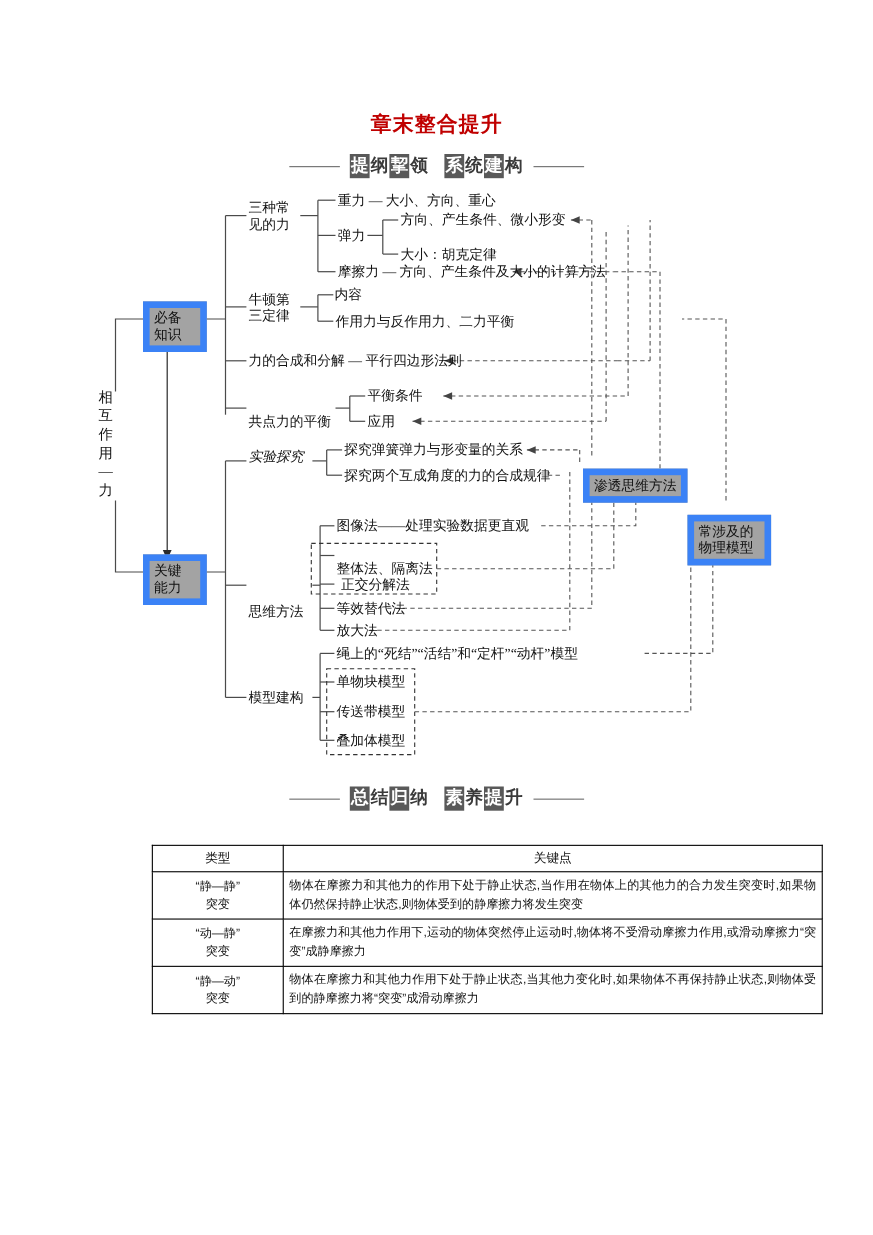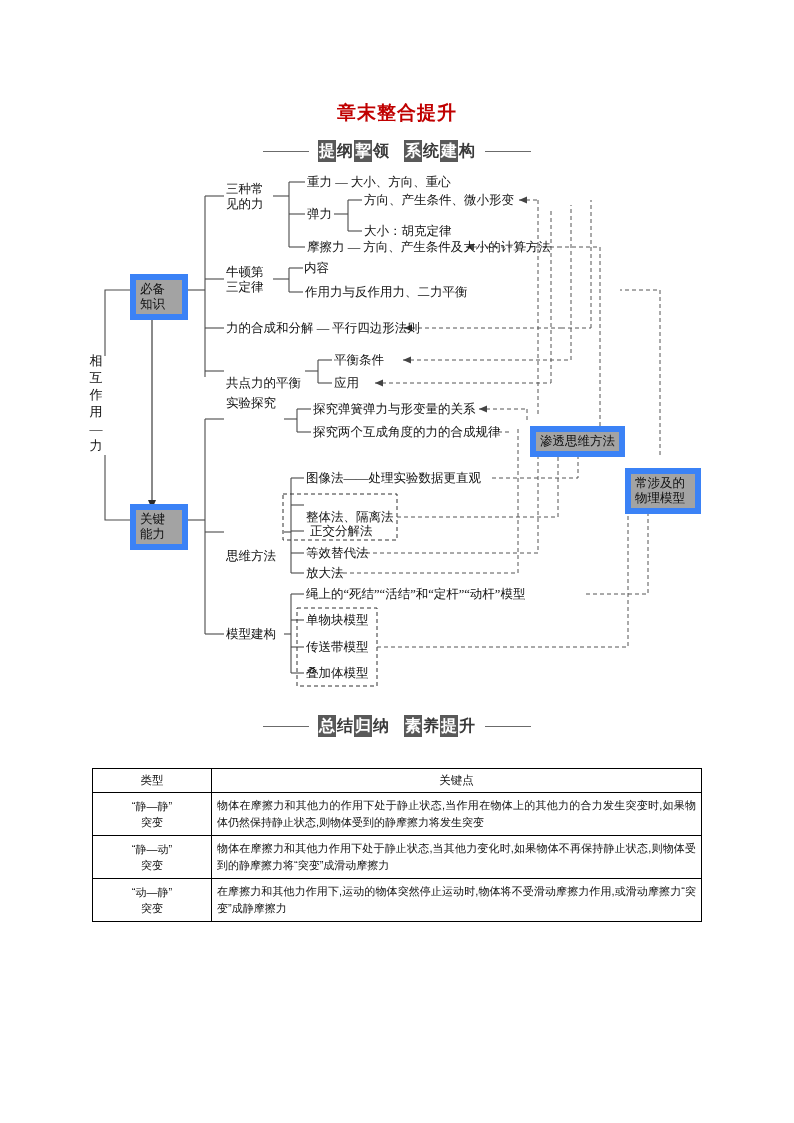--- a/index.html
+++ b/index.html
@@ -295,21 +295,21 @@
 
     <div class="chip" style="left:130px; top:274px; width:38px;">必备<br>知识</div>
     <div class="chip" style="left:130px; top:504px; width:38px;">关键<br>能力</div>
     <div class="chip" style="left:530px; top:426px;">渗透思维方法</div>
     <div class="chip" style="left:625px; top:468px; width:56px;">常涉及的<br>物理模型</div>
 
     <div class="node two" style="left:226px; top:182px;">三种常<br>见的力</div>
     <div class="node two" style="left:226px; top:265px;">牛顿第<br>三定律</div>
     <div class="node" style="left:226px; top:321px;">力的合成和分解 — 平行四边形法则</div>
     <div class="node" style="left:226px; top:356px;margin-top:20px;">共点力的平衡</div>
-    <div class="node" style="left:226px; top:396px;">实验探究</div>
+    <div class="node" style="left:226px; top:408px;font-style:italic;">实验探究</div>
     <div class="node" style="left:226px; top:525px;margin-top:24px;">思维方法</div>
     <div class="node" style="left:226px; top:627px;">模型建构</div>
 
     <div class="node" style="left:307px; top:175px;">重力 — 大小、方向、重心</div>
     <div class="node" style="left:307px; top:207px;">弹力</div>
     <div class="node" style="left:364px; top:193px;">方向、产生条件、微小形变</div>
     <div class="node" style="left:364px; top:224px;">大小：胡克定律</div>
     <div class="node" style="left:307px; top:240px;">摩擦力 — 方向、产生条件及大小的计算方法</div>
 
     <div class="node" style="left:304px; top:261px;">内容</div>
@@ -346,36 +346,36 @@
           <span class="bch inv">素</span>
           <span class="bch">养</span>
           <span class="bch inv">提</span>
           <span class="bch">升</span>
         </span>
       </span>
     <span class="rule"></span>
   </div>
 
 
-  <table class="tbl" style="top:768px;">
+  <table class="tbl" style="top:768px;margin-left:46px;">
     <thead>
       <tr>
         <th class="k">类型</th>
         <th>关键点</th>
       </tr>
     </thead>
     <tbody>
         <tr>
           <td class="k">“静—静”<br>突变</td>
           <td class="v">物体在摩擦力和其他力的作用下处于静止状态,当作用在物体上的其他力的合力发生突变时,如果物体仍然保持静止状态,则物体受到的静摩擦力将发生突变</td>
         </tr>
         <tr>
+          <td class="k">“动—静”<br>突变</td>
+          <td class="v">在摩擦力和其他力作用下,运动的物体突然停止运动时,物体将不受滑动摩擦力作用,或滑动摩擦力“突变”成静摩擦力</td>
+        </tr>
+        <tr>
           <td class="k">“静—动”<br>突变</td>
           <td class="v">物体在摩擦力和其他力作用下处于静止状态,当其他力变化时,如果物体不再保持静止状态,则物体受到的静摩擦力将“突变”成滑动摩擦力</td>
         </tr>
-        <tr>
-          <td class="k">“动—静”<br>突变</td>
-          <td class="v">在摩擦力和其他力作用下,运动的物体突然停止运动时,物体将不受滑动摩擦力作用,或滑动摩擦力“突变”成静摩擦力</td>
-        </tr>
       </tbody>
   </table>
 
 </div>
 
 </body></html>

